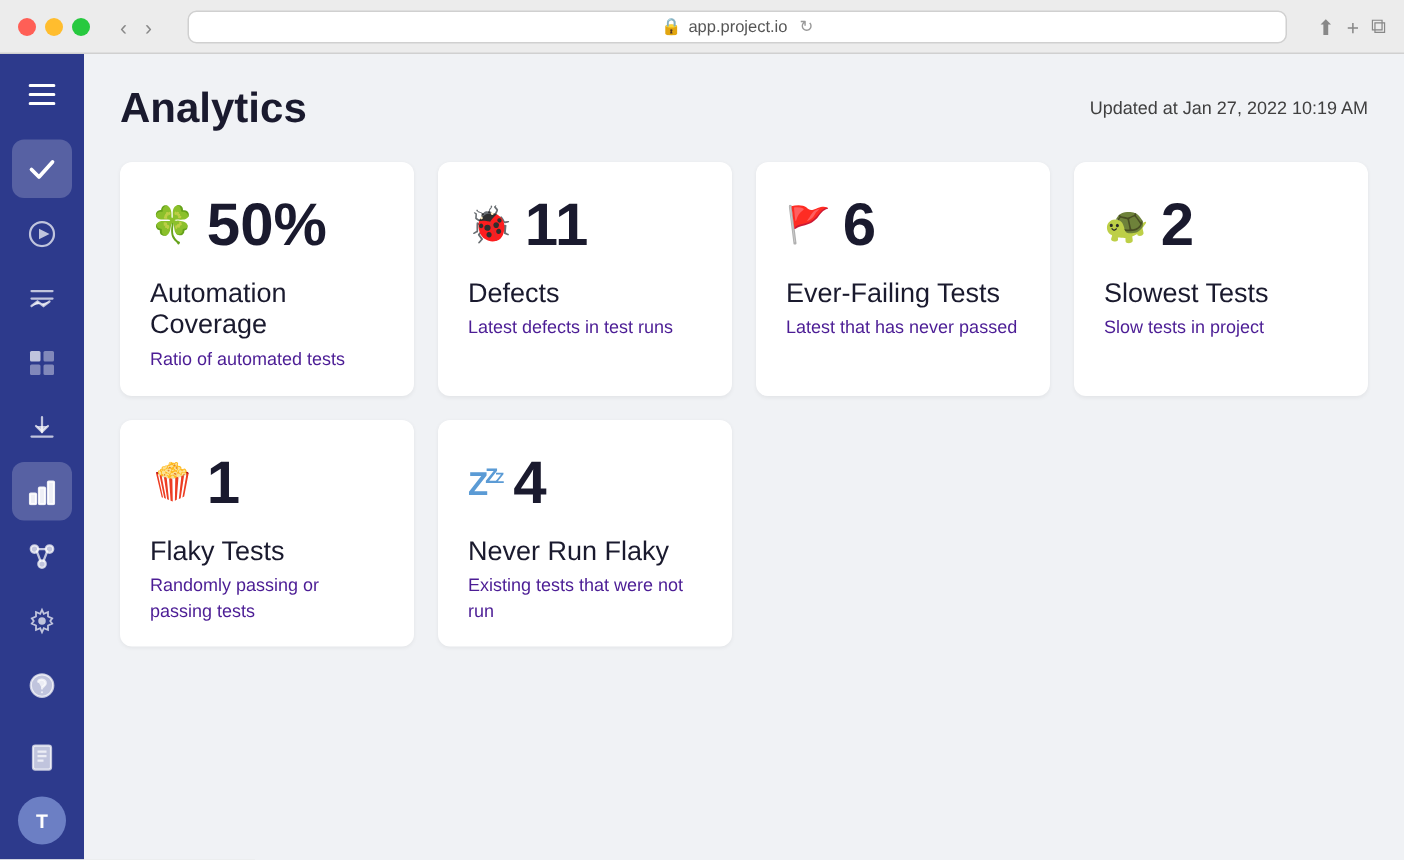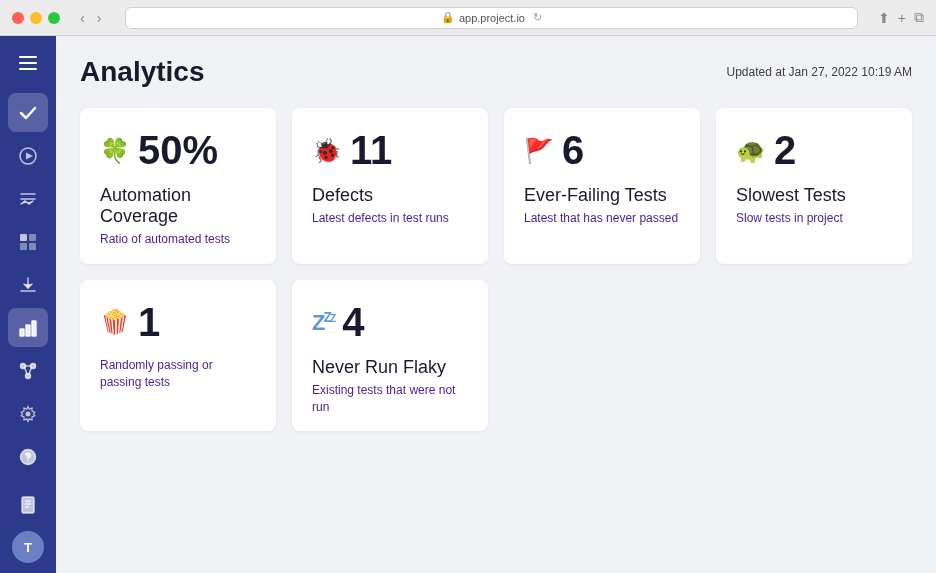--- a/index.html
+++ b/index.html
@@ -395,20 +395,21 @@
       </div>
     </div>
 
     <div class="cards-row-2">
 
       <div class="card">
         <div class="card-top">
           <span class="card-emoji">🍿</span>
           <span class="card-value">1</span>
         </div>
+        <div class="card-title">Flaky Tests</div>
         <div class="card-subtitle">Randomly passing or passing tests</div>
       </div>
 
       <div class="card">
         <div class="card-top">
           <span class="card-emoji" style="font-size:22px; color:#5b9bd5; font-weight:bold; letter-spacing:-2px;">Z<sup style="font-size:14px;">Z</sup><sup style="font-size:10px; vertical-align:super;">Z</sup></span>
           <span class="card-value">4</span>
         </div>
         <div class="card-title">Never Run Flaky</div>
         <div class="card-subtitle">Existing tests that were not run</div>

